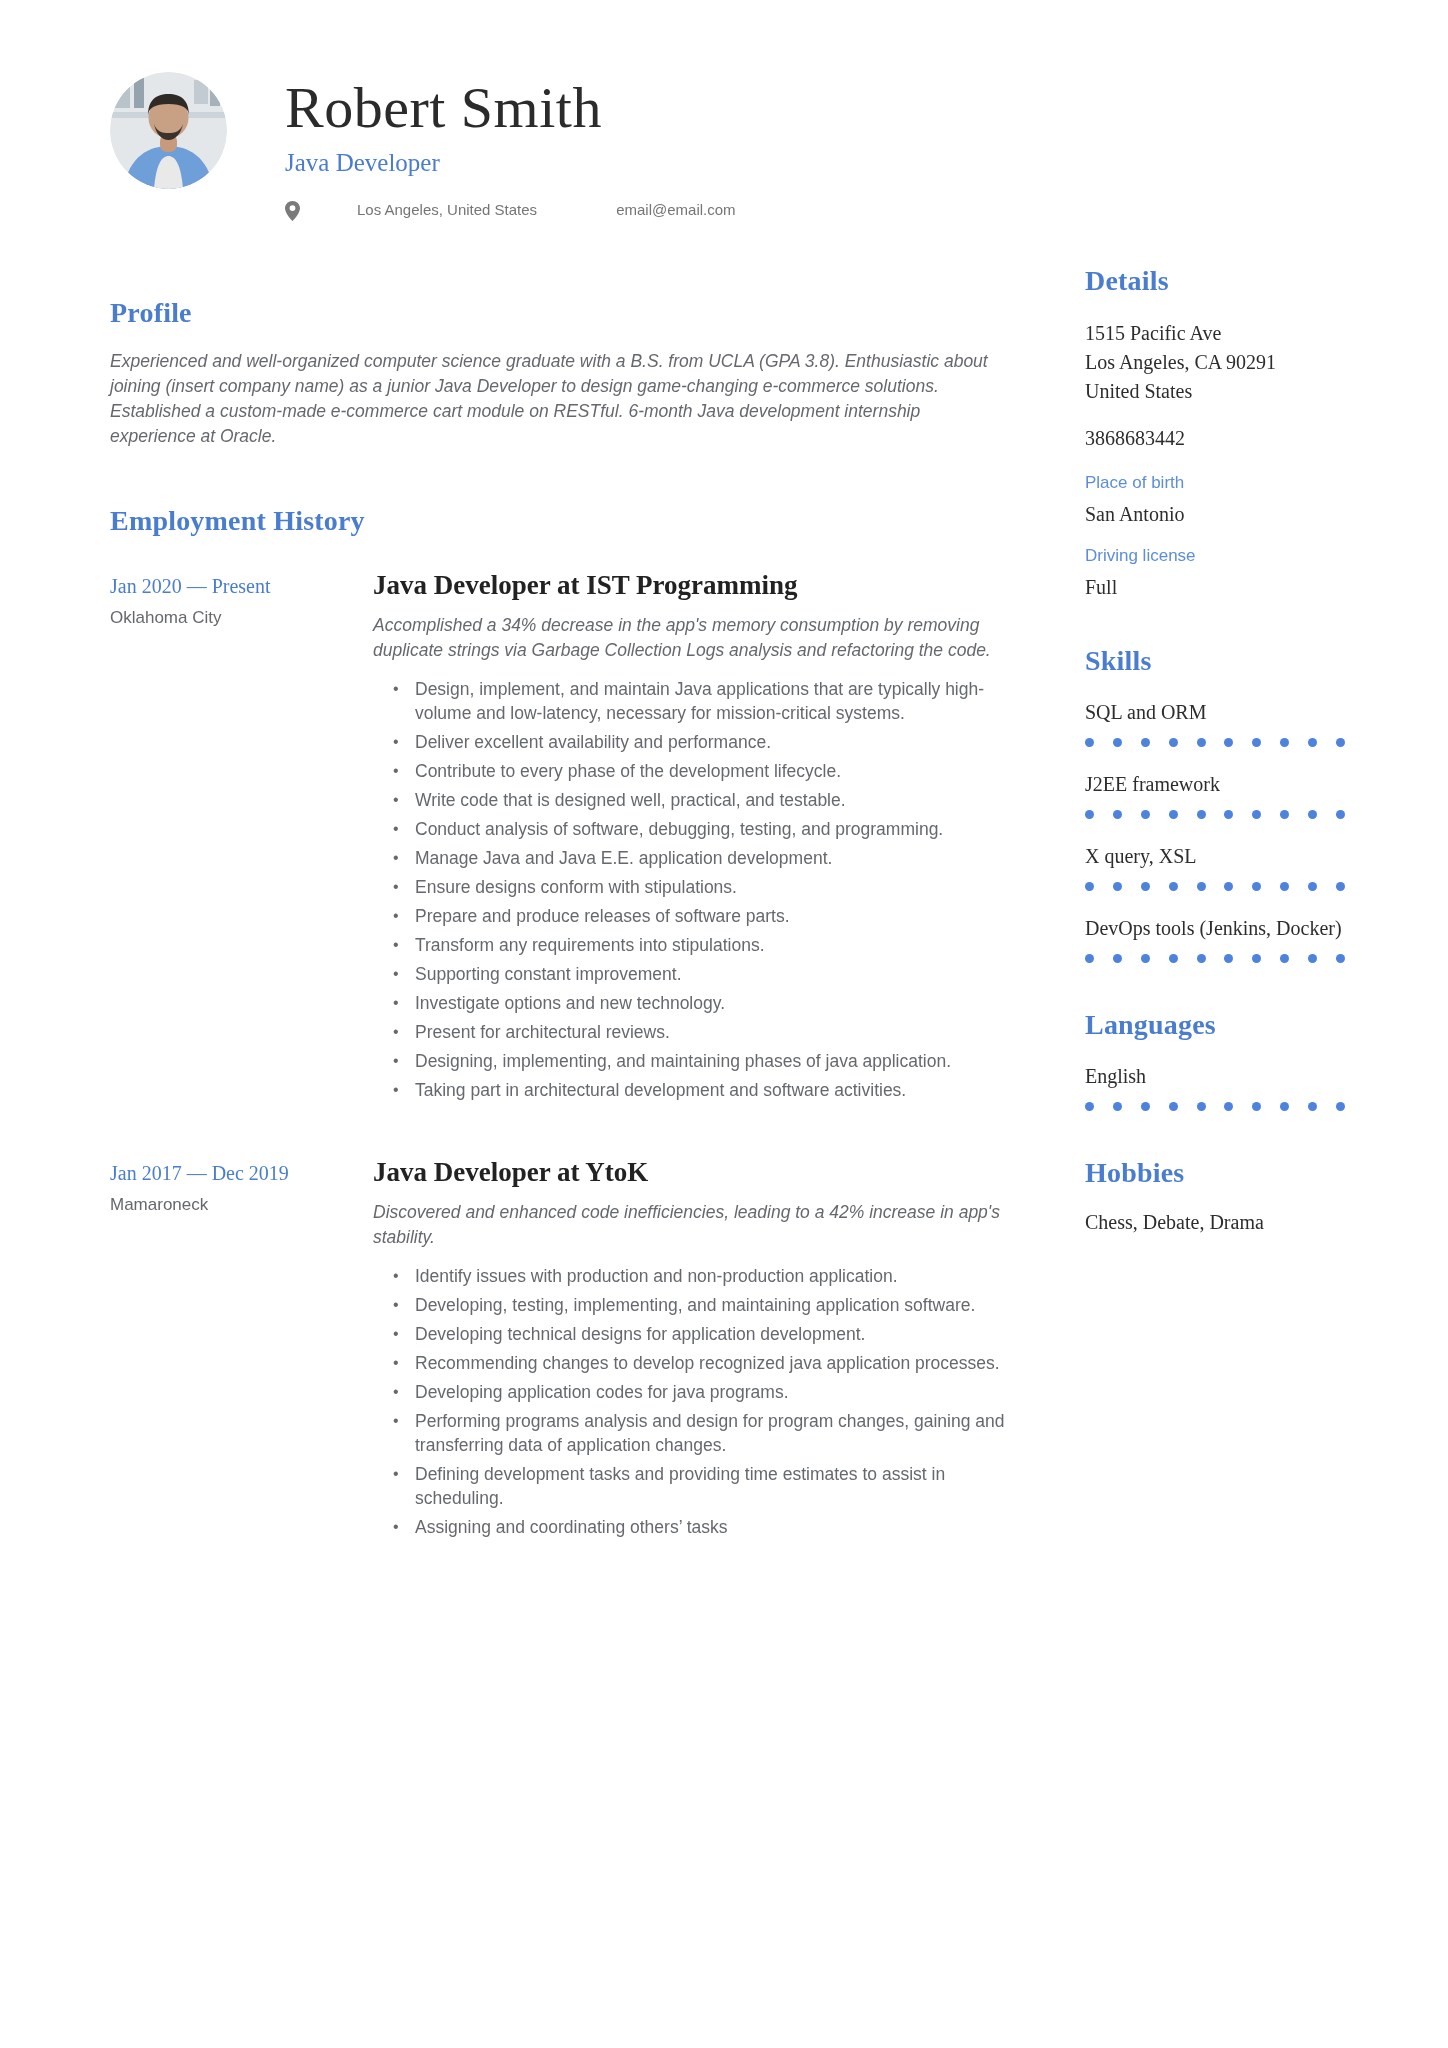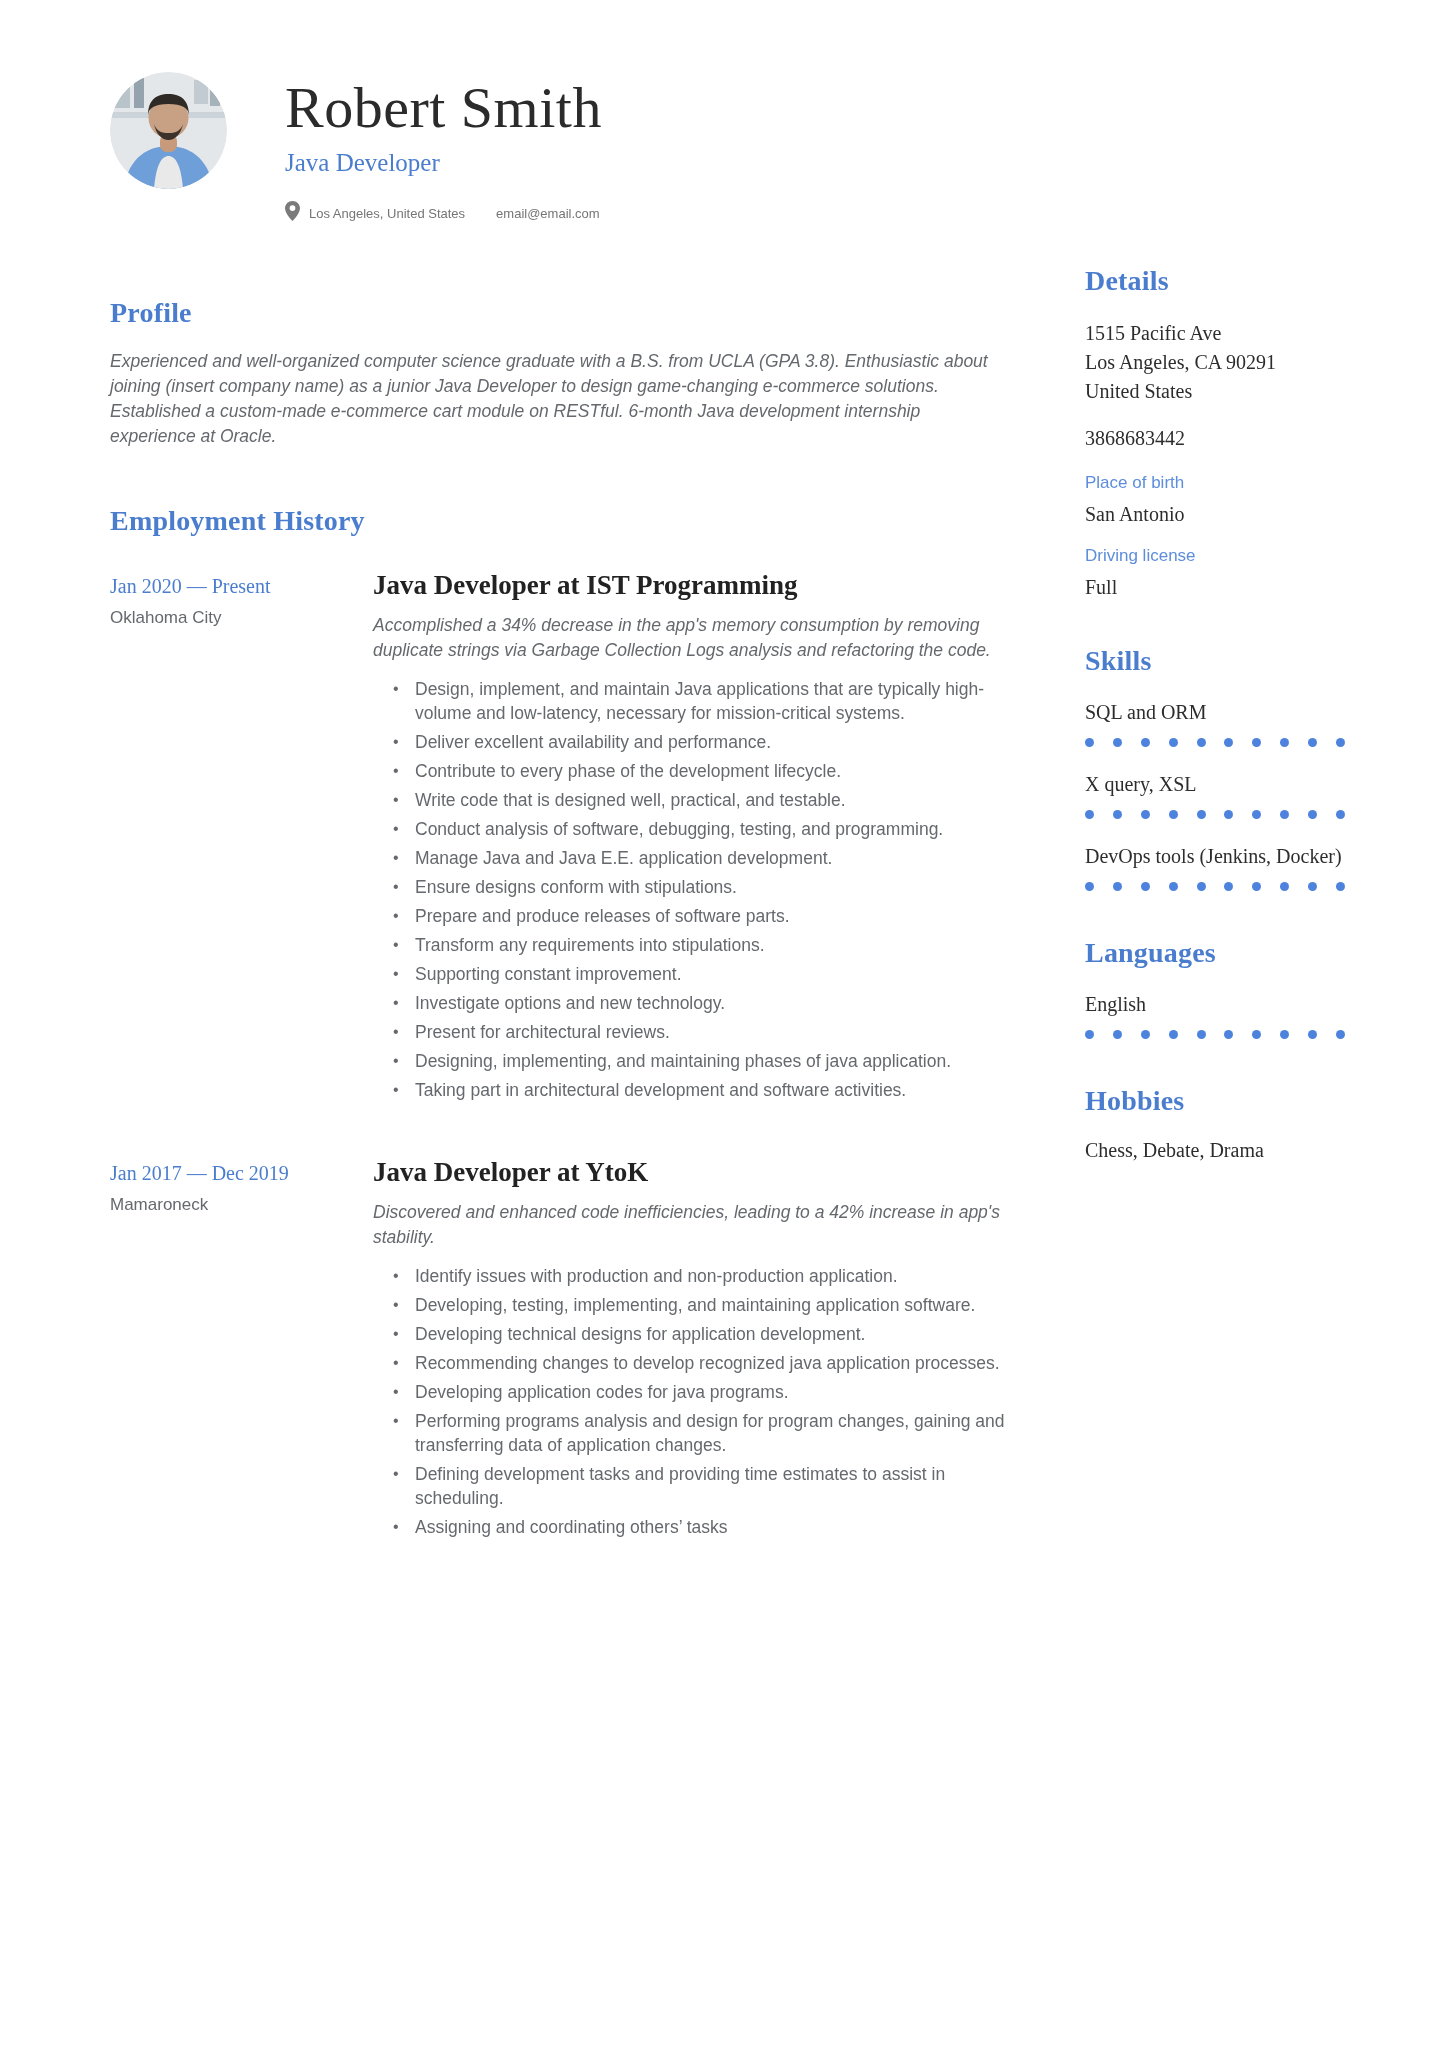--- a/index.html
+++ b/index.html
@@ -18,21 +18,21 @@
     padding:70px 103px 40px 110px;overflow:hidden;
   }
 
   
   .header{display:flex;align-items:flex-start;margin-bottom:76px;}
   .avatar{width:117px;height:117px;border-radius:50%;overflow:hidden;flex:0 0 auto;margin-top:2px;}
   .avatar svg{display:block;}
   .header-text{margin-left:58px;padding-top:6px;}
   .name{font-family:"Liberation Serif",serif;font-size:58px;font-weight:400;color:#2b2b2b;letter-spacing:.5px;line-height:1.1;}
   .subtitle{font-family:"Liberation Serif",serif;font-size:25px;color:var(--accent);margin-top:9px;}
-  .contact-row{display:flex;align-items:flex-end;margin-top:24px;font-size:13px;color:var(--contact-gray);}
+  .contact-row{display:flex;align-items:flex-start;margin-top:24px;font-size:15px;color:var(--contact-gray);gap:48px;}
   .contact-row .pin{margin-right:9px;display:inline-flex;}
   .contact-email{margin-left:31px;}
 
   
   .body-cols{display:flex;}
   .main-col{width:900px;flex:0 0 auto;}
   .side-col{width:260px;flex:0 0 auto;margin-left:75px;margin-top:-32px;}
 
   h2.sec{font-family:"Liberation Serif",serif;font-size:28px;font-weight:600;color:var(--accent);letter-spacing:.2px;}
 
@@ -211,20 +211,35 @@
                 <span class="dot"></span>
                 <span class="dot"></span>
                 <span class="dot"></span>
                 <span class="dot"></span>
                 <span class="dot"></span>
                 <span class="dot"></span>
                 <span class="dot"></span>
               </div>
             </div>
             <div class="skill-item">
+              <div class="skill-name">J2EE framework</div>
+              <div class="dots">
+                <span class="dot"></span>
+                <span class="dot"></span>
+                <span class="dot"></span>
+                <span class="dot"></span>
+                <span class="dot"></span>
+                <span class="dot"></span>
+                <span class="dot"></span>
+                <span class="dot"></span>
+                <span class="dot"></span>
+                <span class="dot"></span>
+              </div>
+            </div>
+            <div class="skill-item">
               <div class="skill-name">X query, XSL</div>
               <div class="dots">
                 <span class="dot"></span>
                 <span class="dot"></span>
                 <span class="dot"></span>
                 <span class="dot"></span>
                 <span class="dot"></span>
                 <span class="dot"></span>
                 <span class="dot"></span>
                 <span class="dot"></span>

